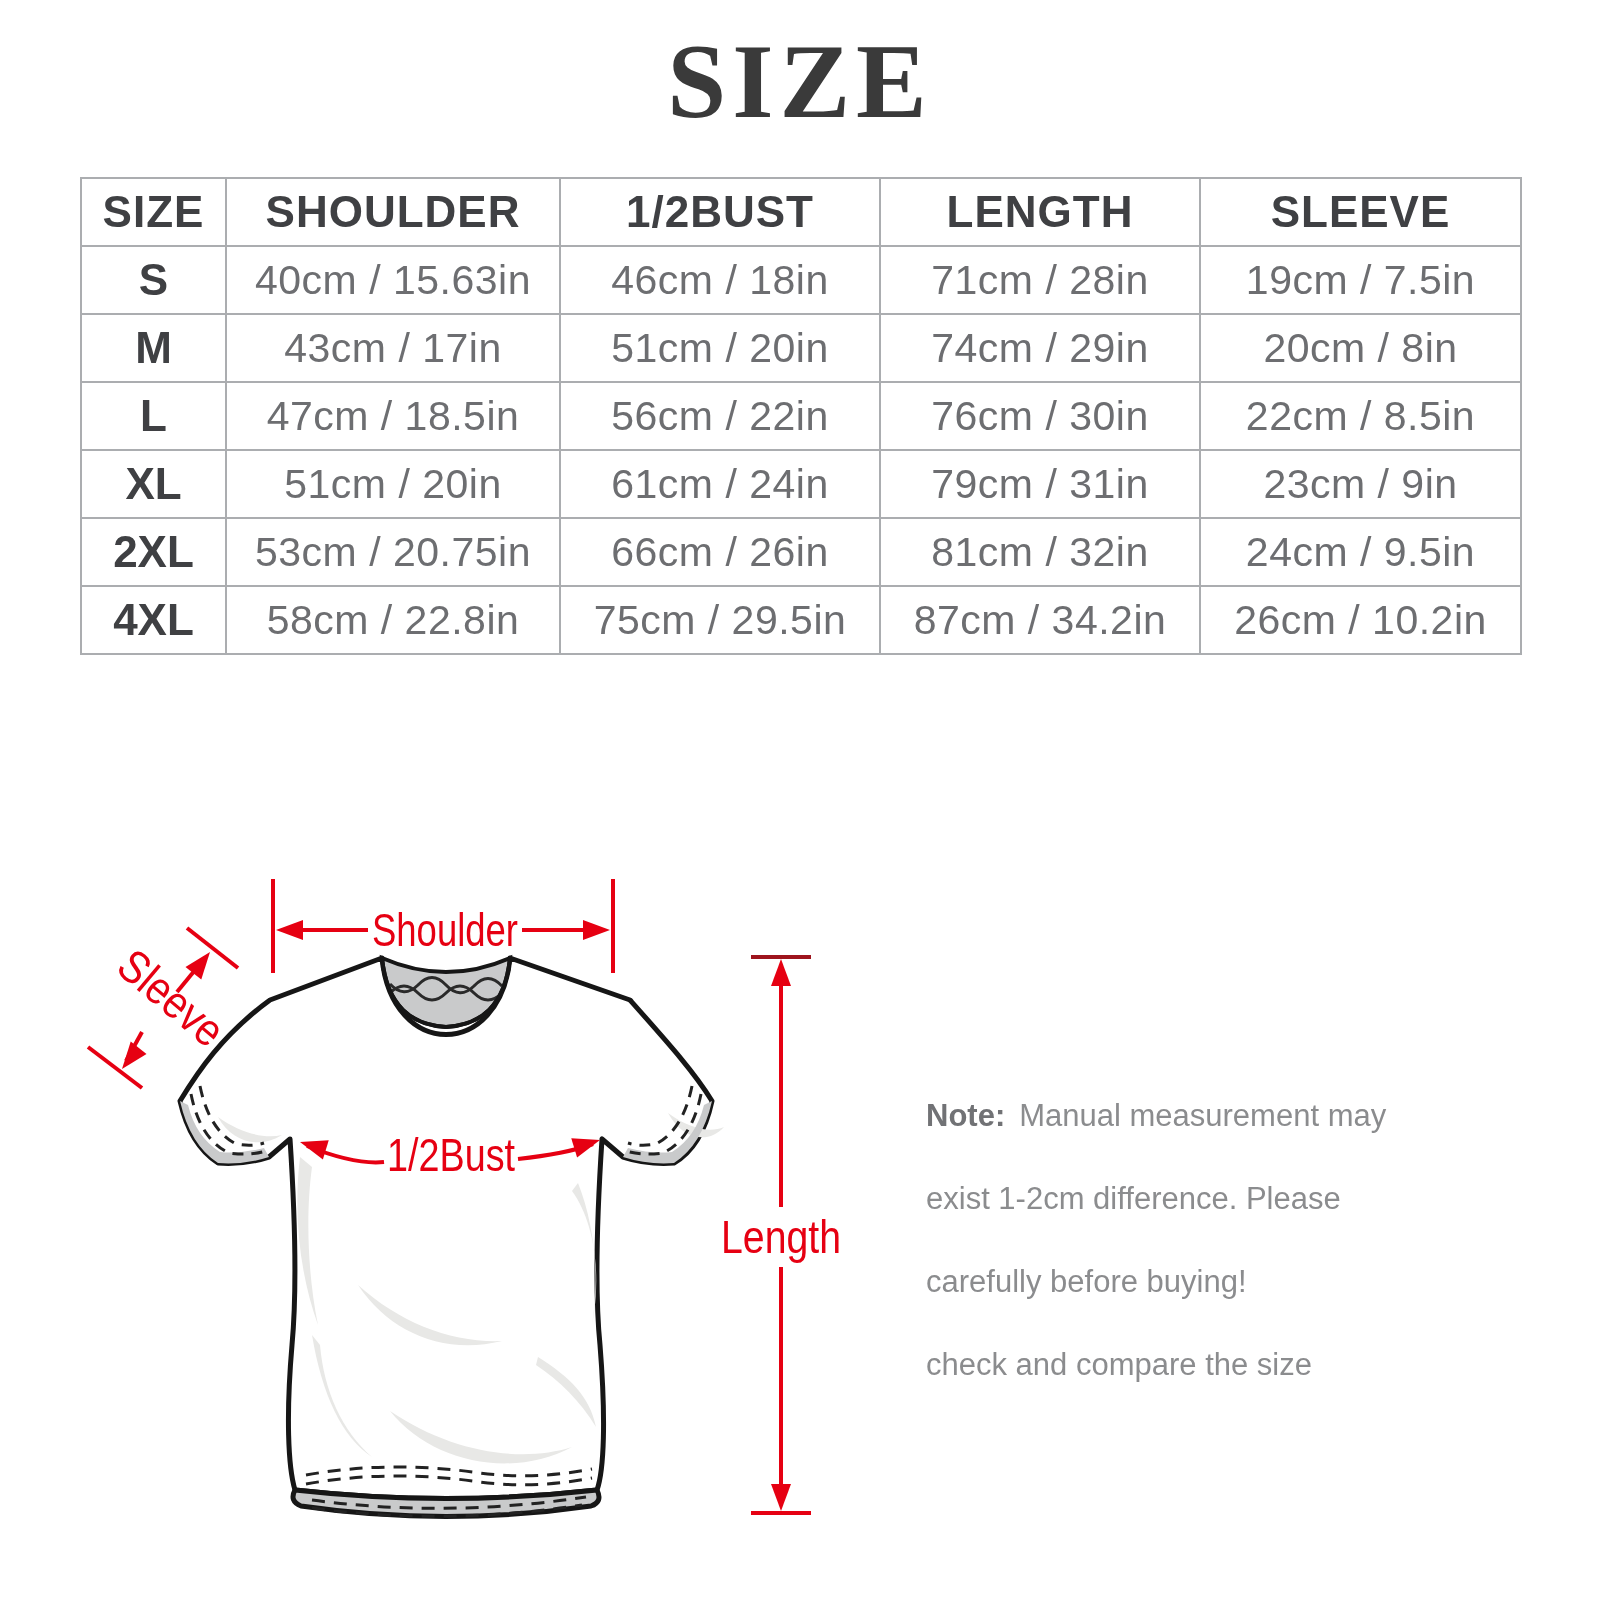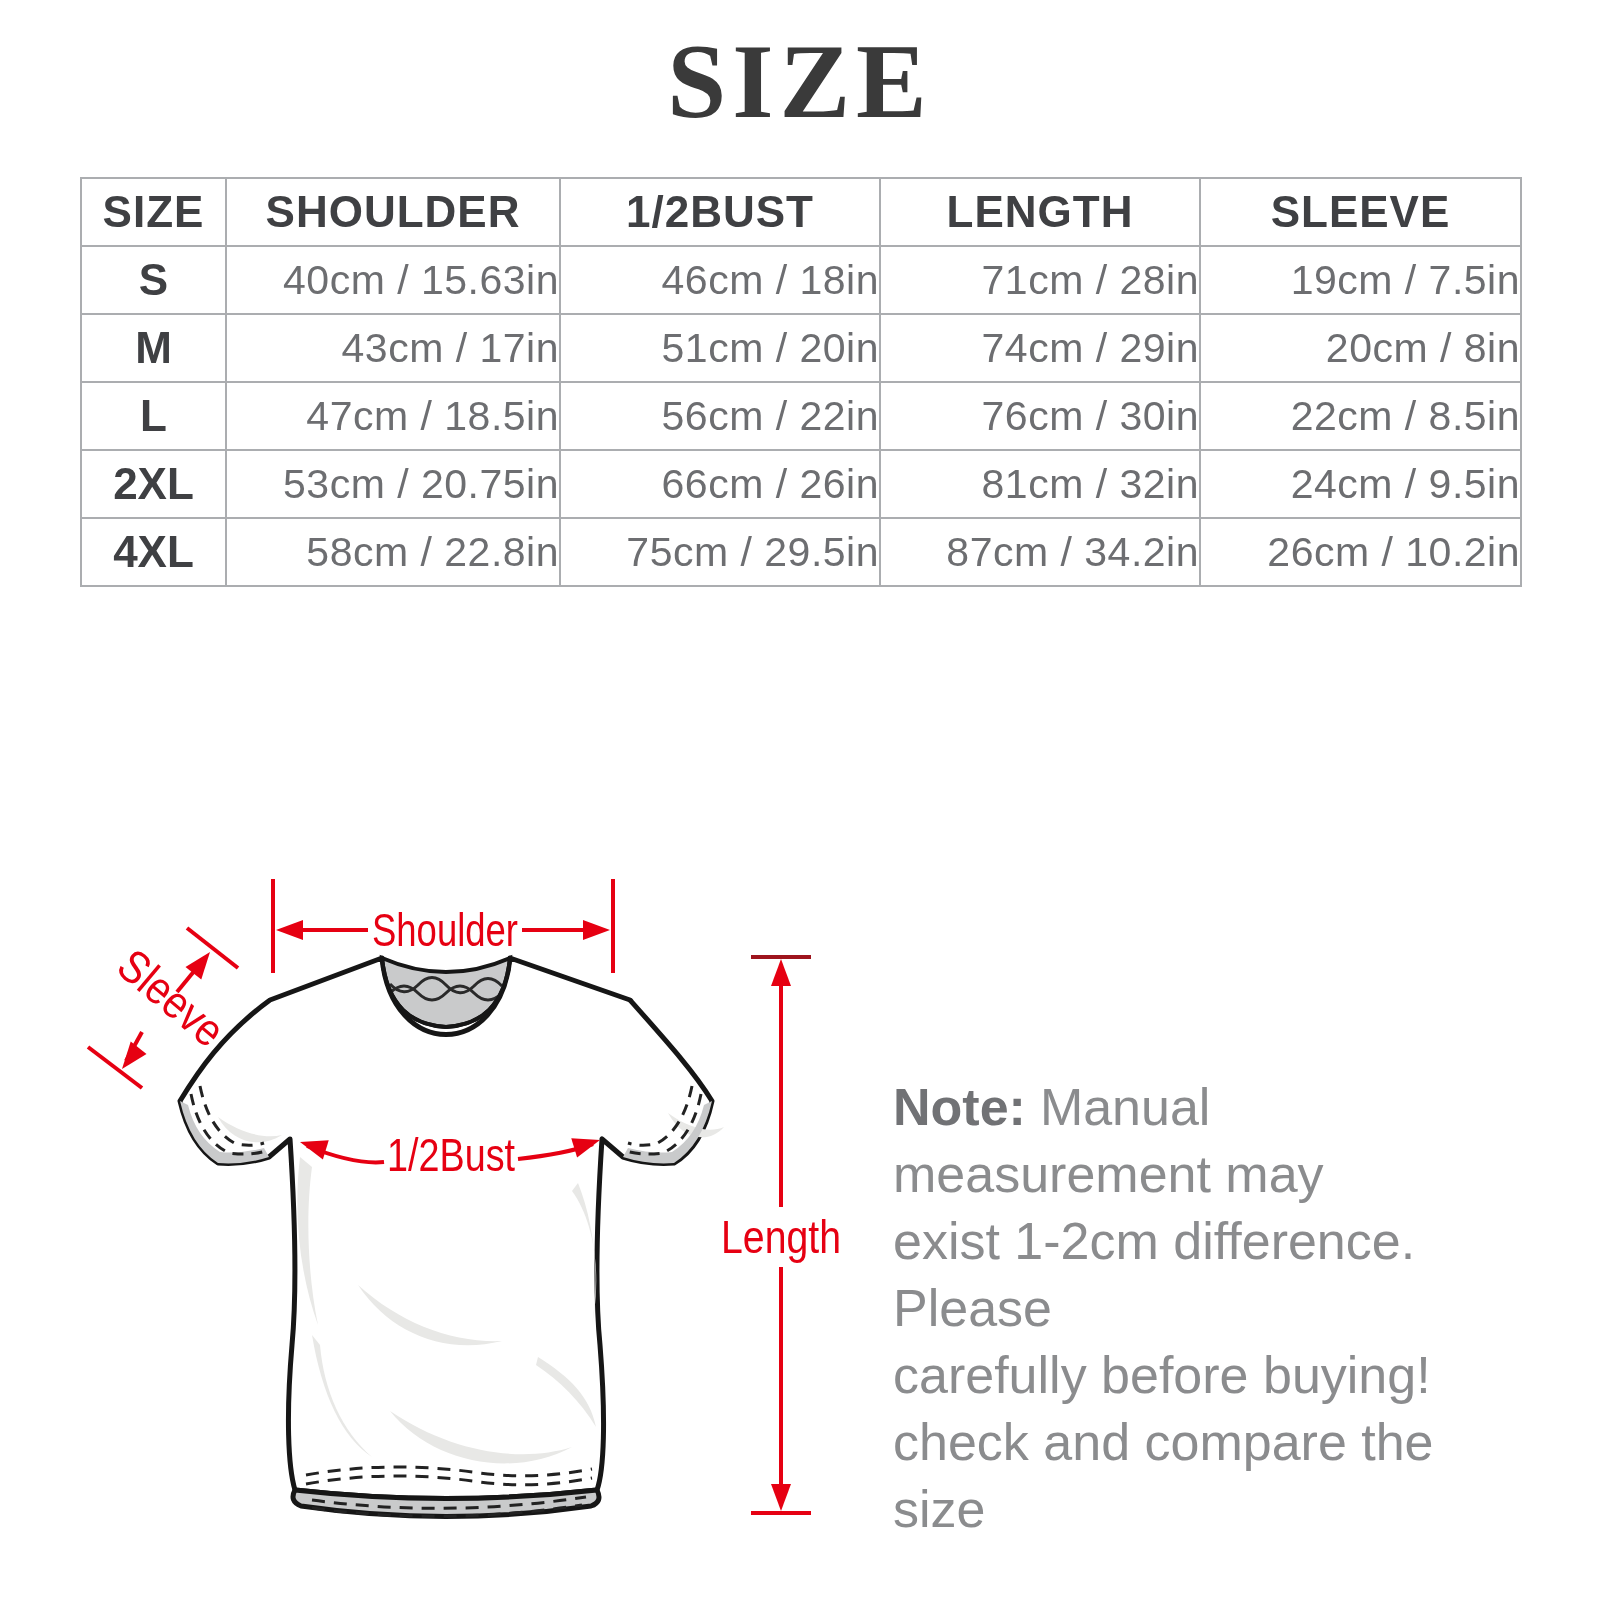--- a/index.html
+++ b/index.html
@@ -14,26 +14,26 @@
               table-layout:fixed;}
   .size-table col.c0{width:145px;}
   .size-table col.c1{width:334px;}
   .size-table col.c2{width:320px;}
   .size-table col.c3{width:320px;}
   .size-table col.c4{width:321px;}
   .size-table td,.size-table th{border:2px solid #abadb0;height:66px;text-align:center;
               vertical-align:middle;padding:0;}
   .size-table th{font-size:44px;font-weight:bold;color:#3f4043;letter-spacing:1px;}
   .size-table td.rowlabel{font-size:44px;font-weight:bold;color:#3f4043;}
-  .size-table td.val{font-size:41px;font-weight:normal;color:#6d6e71;letter-spacing:0.5px;text-align:right;}
+  .size-table td.val{font-size:41px;font-weight:normal;color:#6d6e71;letter-spacing:0.5px;}
   
   .diagram-svg{position:absolute;left:60px;top:855px;width:830px;height:745px;}
   
-  .note{position:absolute;left:893px;top:1074px;width:620px;
-        font-size:52px;line-height:67px;color:#8b8c8e;}
+  .note{position:absolute;left:926px;top:1074px;width:620px;
+        font-size:31px;line-height:83px;color:#8b8c8e;}
   .note .prefix{font-weight:bold;color:#717275;margin-right:14px;}
 </style>
 </head>
 <body>
 
 <div class="page">
 
   <div class="title">SIZE</div>
 
   <table class="size-table">
@@ -67,20 +67,27 @@
       <td class="val">20cm / 8in</td>
     </tr>
     <tr>
       <td class="rowlabel">L</td>
       <td class="val">47cm / 18.5in</td>
       <td class="val">56cm / 22in</td>
       <td class="val">76cm / 30in</td>
       <td class="val">22cm / 8.5in</td>
     </tr>
     <tr>
+      <td class="rowlabel">XL</td>
+      <td class="val">51cm / 20in</td>
+      <td class="val">61cm / 24in</td>
+      <td class="val">79cm / 31in</td>
+      <td class="val">23cm / 9in</td>
+    </tr>
+    <tr>
       <td class="rowlabel">2XL</td>
       <td class="val">53cm / 20.75in</td>
       <td class="val">66cm / 26in</td>
       <td class="val">81cm / 32in</td>
       <td class="val">24cm / 9.5in</td>
     </tr>
     <tr>
       <td class="rowlabel">4XL</td>
       <td class="val">58cm / 22.8in</td>
       <td class="val">75cm / 29.5in</td>

